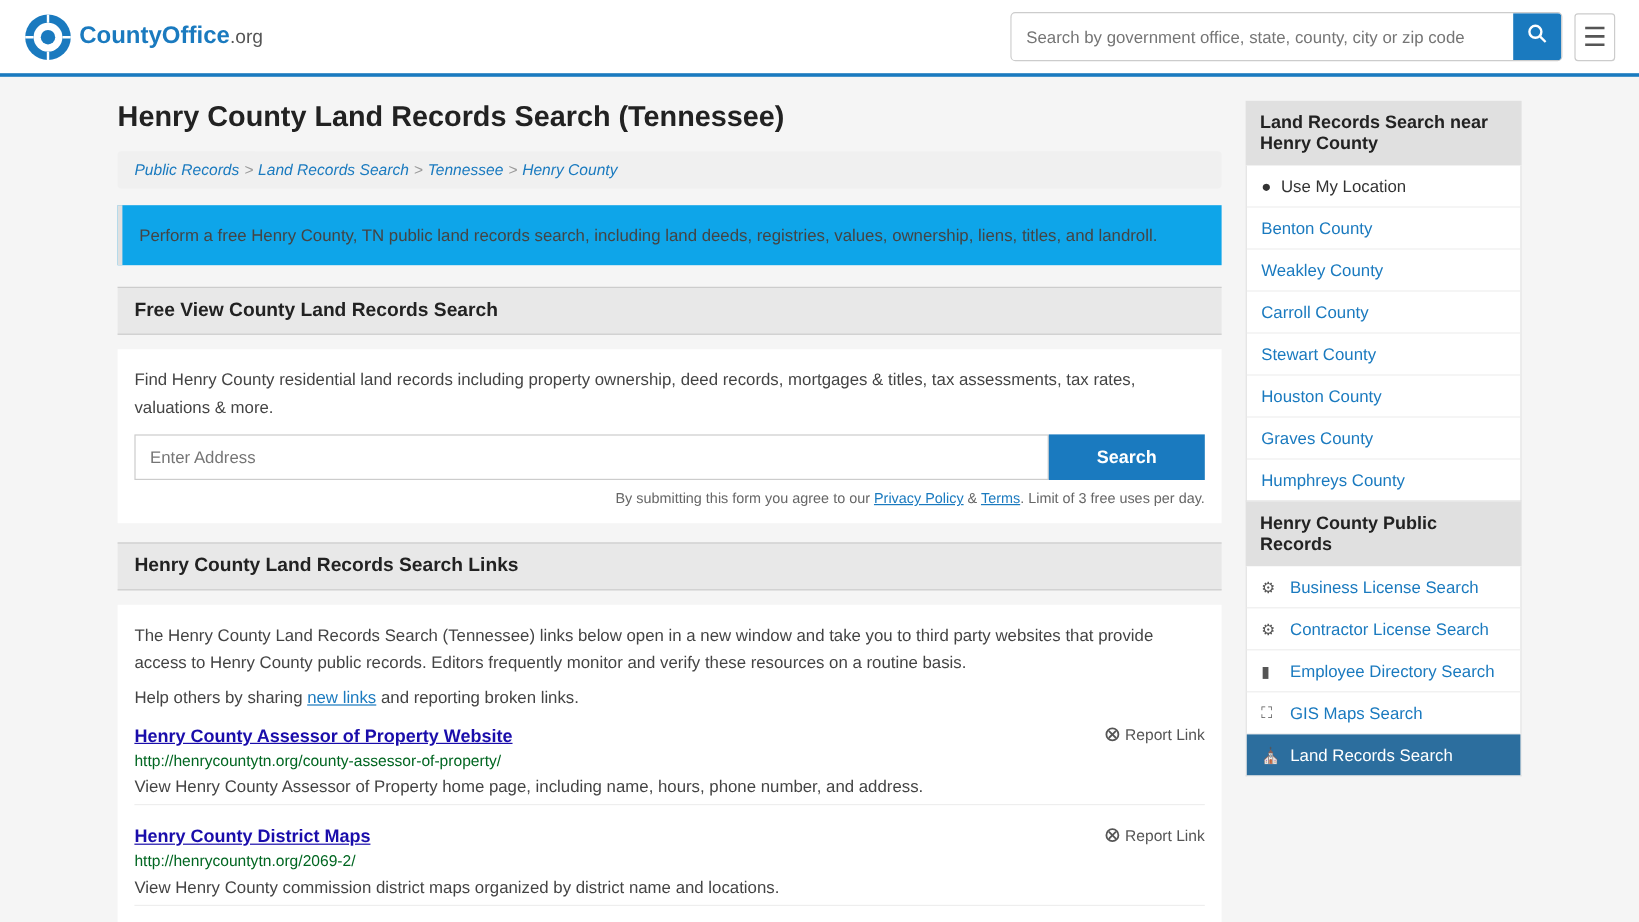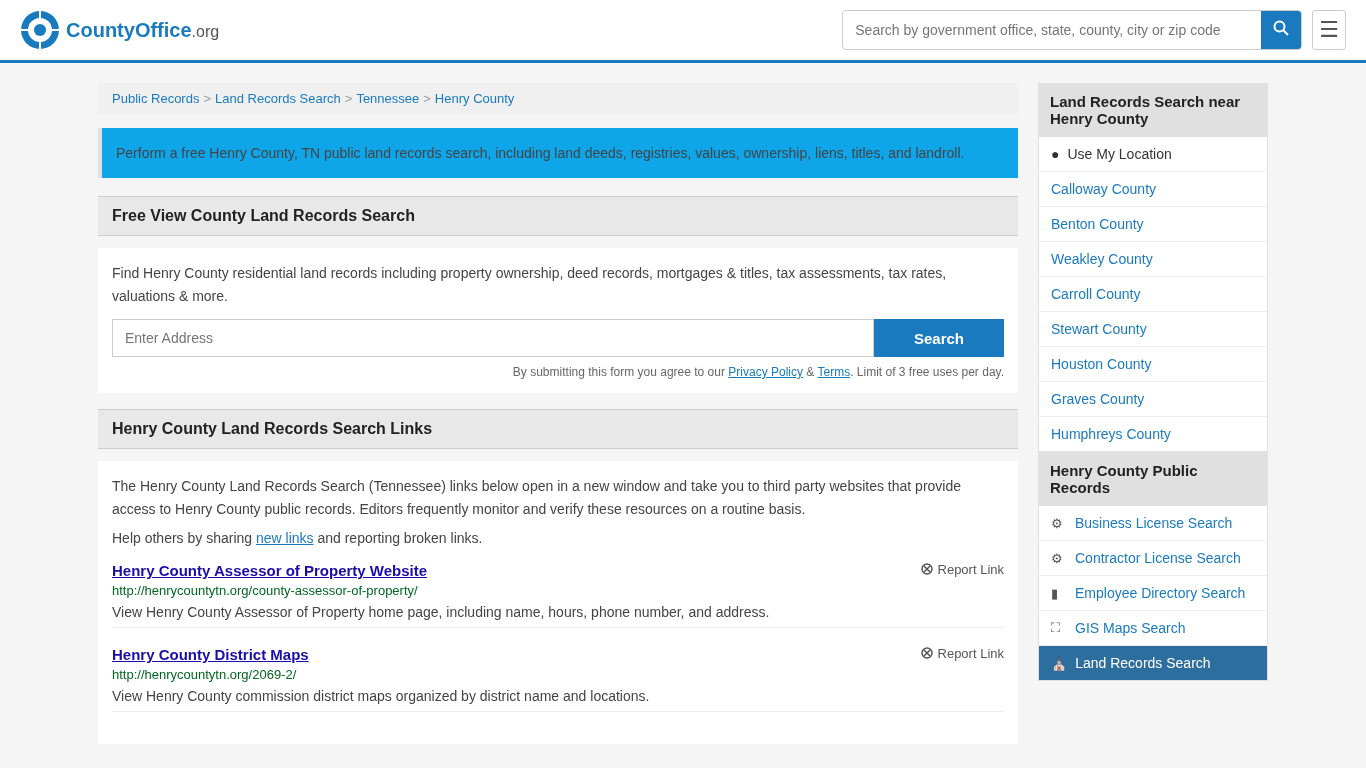--- a/index.html
+++ b/index.html
@@ -90,20 +90,21 @@
       background: #f0f0f0;
       padding: 8px 14px;
       border-radius: 3px;
       font-size: 13px;
       color: #555;
       margin-bottom: 14px;
       display: flex;
       align-items: center;
       flex-wrap: wrap;
       gap: 4px;
+      font-style: italic;
     }
     .breadcrumb a {
       color: #1a7abf;
       text-decoration: none;
     }
     .breadcrumb .sep { color: #999; }
 
     
     .description {
       font-size: 14px;
@@ -316,20 +317,21 @@
         </svg>
       </button>
     </div>
     <div class="hamburger">☰</div>
   </div>
 </header>
 
 <div class="main-container">
 
   <div class="content-area">
+    <h1 class="page-title">Henry County Land Records Search (Tennessee)</h1>
 
     <div class="breadcrumb">
       <a href="#">Public Records</a>
       <span class="sep">&gt;</span>
       <a href="#">Land Records Search</a>
       <span class="sep">&gt;</span>
       <a href="#">Tennessee</a>
       <span class="sep">&gt;</span>
       <a href="#">Henry County</a>
     </div>
@@ -394,23 +396,20 @@
 
     <div class="sidebar-section">
       <div class="sidebar-section-header">Land Records Search near Henry County</div>
       <div class="sidebar-links">
 
         <div class="sidebar-link-item">
           <span style="color:#333;font-size:14px;">●</span>
           <span class="use-location">Use My Location</span>
         </div>
         <div class="sidebar-link-item">
-          <a href="#">Calloway County</a>
-        </div>
-        <div class="sidebar-link-item">
           <a href="#">Benton County</a>
         </div>
         <div class="sidebar-link-item">
           <a href="#">Weakley County</a>
         </div>
         <div class="sidebar-link-item">
           <a href="#">Carroll County</a>
         </div>
         <div class="sidebar-link-item">
           <a href="#">Stewart County</a>

